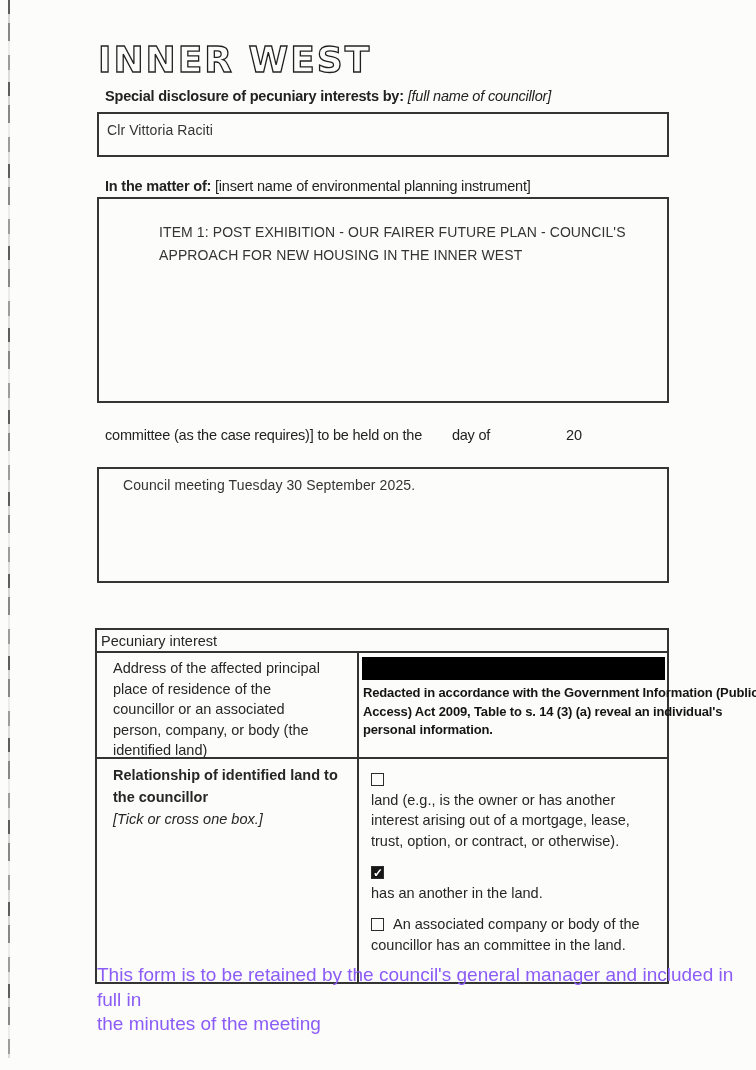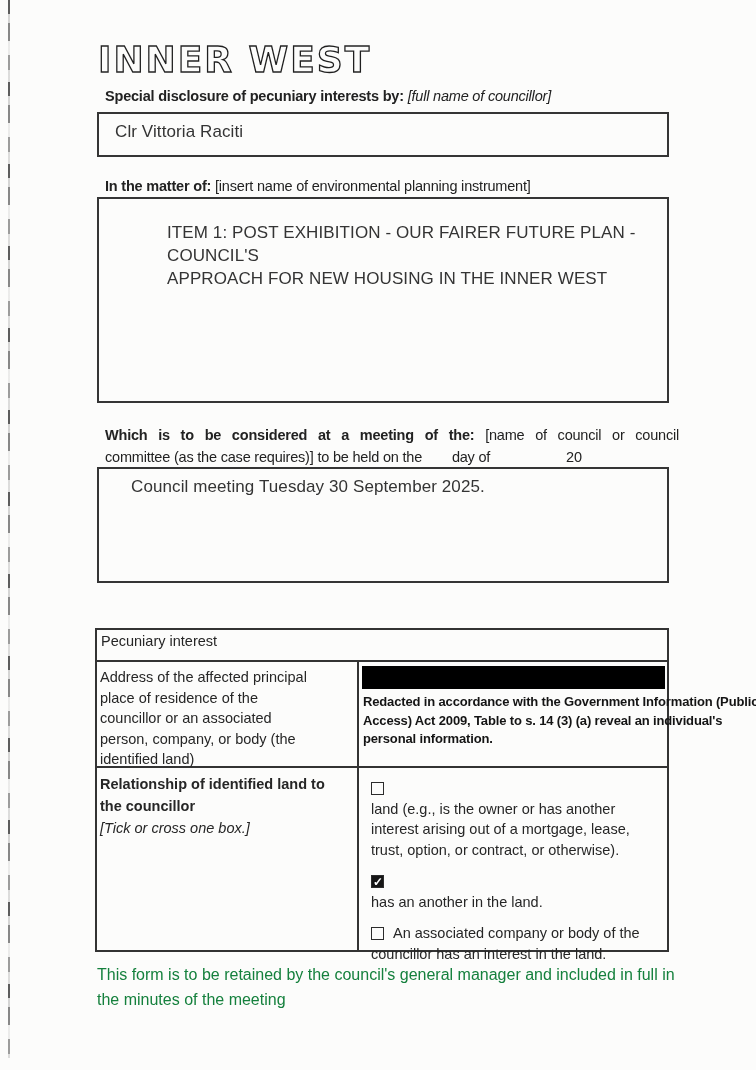--- a/index.html
+++ b/index.html
@@ -21,45 +21,45 @@
       rgba(40,40,40,.45) 55px 70px, rgba(40,40,40,.15) 70px 82px);
   }
   .logo { position: absolute; left: 97px; top: 36px; }
   .label { position: absolute; left: 105px; font-size: 14.5px; letter-spacing: -0.2px; color: #222; }
   .b { font-weight: 700; }
   .it { font-style: italic; }
   .field-box {
     position: absolute; left: 97px; width: 572px;
     border: 2px solid #353535; background: transparent;
   }
-  .typed { font-size: 17px; color: #343434; letter-spacing: 0.1px; margin-left: 8px; }
+  .typed { font-size: 14px; color: #343434; letter-spacing: 0.1px; }
   .box-name   { top: 112px; height: 45px; }
   .box-name .typed { padding: 8px 0 0 8px; }
   .box-matter { top: 197px; height: 206px; padding-left: 44px; }
   .box-matter .typed { padding: 22px 0 0 16px; line-height: 23px; }
   .box-meeting{ top: 467px; height: 116px; }
   .box-meeting .typed { padding: 8px 0 0 24px; }
 
   .label-disclosure { top: 88px; }
   .label-matter { top: 178px; }
   .label-meeting { top: 424px; width: 574px; line-height: 22px; }
   .justify-line { text-align: justify; text-align-last: justify; }
   .ml-dayof { margin-left: 26px; }
   .ml-year  { margin-left: 72px; }
 
   
   .ptable {
     position: absolute; left: 95px; top: 628px; width: 574px;
     border: 2px solid #333; font-size: 14.5px;
   }
-  .t-header { height: 32px; line-height: 22px; padding-left: 4px; border-bottom: 2px solid #333; }
+  .t-header { height: 23px; line-height: 22px; padding-left: 4px; border-bottom: 2px solid #333; }
   .t-row { display: flex; }
   .t-row-address { height: 106px; border-bottom: 2px solid #333; }
-  .t-row-rel { height: 182px; }
-  .t-cell-left { width: 262px; border-right: 2px solid #333; padding: 5px 8px 0 3px; line-height: 20.5px; }
+  .t-row-rel { height: 223px; }
+  .t-cell-left { width: 262px; border-right: 2px solid #333; padding: 5px 8px 0 16px; line-height: 20.5px; }
   .t-cell-left .ln { white-space: nowrap; }
   .t-cell-right { position: relative; flex: 1; }
   .redaction-bar { position: absolute; left: 3px; top: 4px; width: 303px; height: 23px; background: #000; }
   .redaction-note {
     position: absolute; left: 4px; top: 31px; width: 400px;
     font-weight: 700; font-size: 13px; letter-spacing: -0.15px;
     line-height: 18.5px; color: #141414; z-index: 2;
   }
   .redaction-note .ln { white-space: nowrap; }
   .rel-label { line-height: 22px; }
@@ -68,21 +68,21 @@
   .cb {
     position: relative; display: inline-block; width: 13px; height: 13px;
     border: 1.7px solid #2c2c2c; margin-right: 9px; vertical-align: -2px;
     background: #fcfcfb;
   }
   .cb.checked { background: #161616; }
   .cb.checked::after {
     content: "✓"; position: absolute; left: 1px; top: -4px;
     color: #fff; font-size: 12px; font-weight: 700;
   }
-  .footer-note { position: absolute; left: 97px; top: 963px; font-size: 16px; line-height: 24.5px; color: #15803d; }
+  .footer-note { position: absolute; left: 97px; top: 963px; font-size: 19px; line-height: 24.5px; color: #8b5cf6; }
 </style>
 </head>
 <body>
 
 <div class="page">
   <div class="scan-line"></div>
 
   <div class="logo">
     <svg width="300" height="46" viewBox="0 0 300 46">
       <text x="1" y="36" font-family="'DejaVu Sans', sans-serif" font-size="36" font-weight="bold" letter-spacing="2" fill="none" stroke="#1f1f1f" stroke-width="1.3">INNER WEST</text>
@@ -102,24 +102,20 @@
     <span>[insert name of environmental planning instrument]</span>
   </div>
   <div class="field-box box-matter">
     <div class="typed">
       <div>ITEM 1: POST EXHIBITION - OUR FAIRER FUTURE PLAN - COUNCIL'S</div>
       <div>APPROACH FOR NEW HOUSING IN THE INNER WEST</div>
     </div>
   </div>
 
   <div class="label label-meeting">
-    <div class="justify-line">
-      <span class="b">Which is to be considered at a meeting of the:</span>
-      <span>[name of council or council</span>
-    </div>
     <div>
       <span>committee (as the case requires)] to be held on the</span>
       <span class="ml-dayof">day of</span>
       <span class="ml-year">20</span>
     </div>
   </div>
   <div class="field-box box-meeting">
     <div class="typed">Council meeting Tuesday 30 September 2025.</div>
   </div>
 
@@ -160,21 +156,21 @@
             <div>trust, option, or contract, or otherwise).</div>
           </div>
 
           <div class="option">
             <span class="cb checked"></span>
             <div>has an another in the land.</div>
           </div>
 
           <div class="option">
             <span class="cb"></span><span>An associated company or body of the</span>
-            <div>councillor has an interest in the land.</div>
+            <div>councillor has an committee in the land.</div>
           </div>
 
         </div>
       </div>
     </div>
   </div>
 
   <div class="footer-note">
     <div>This form is to be retained by the council's general manager and included in full in</div>
     <div>the minutes of the meeting</div>

